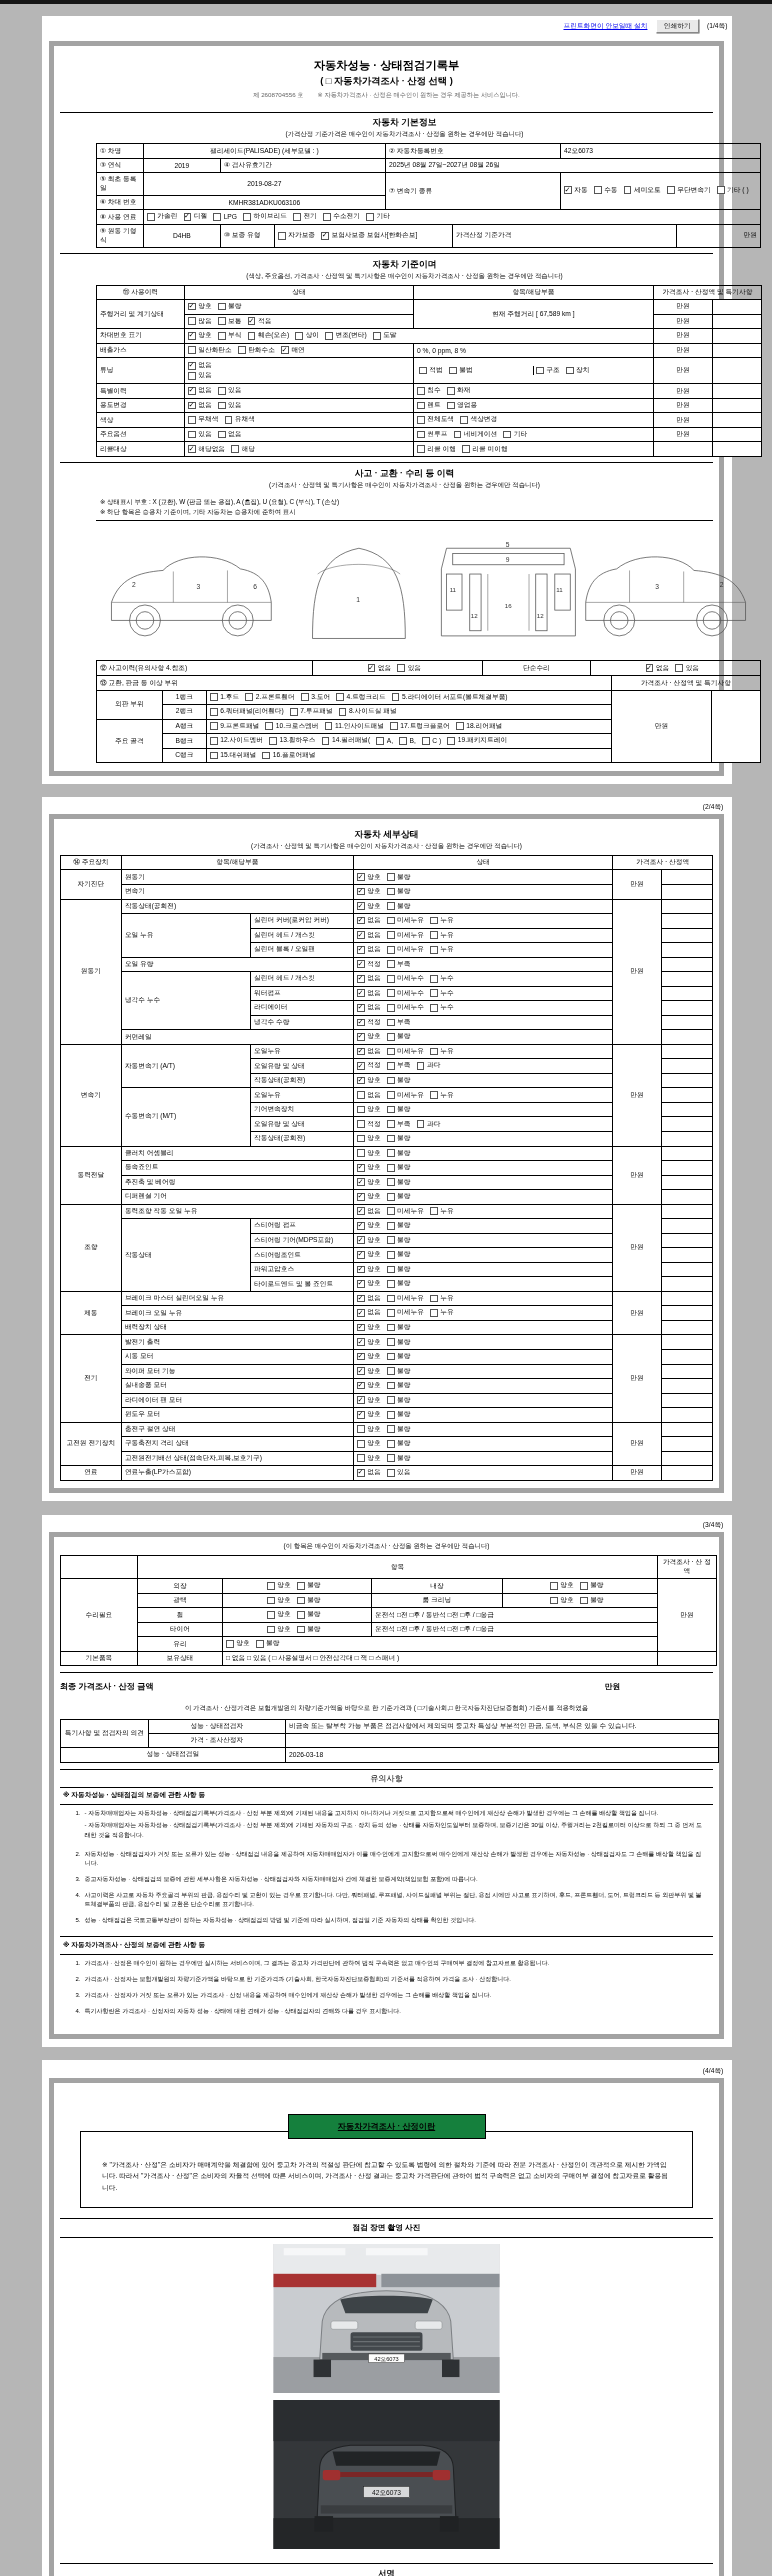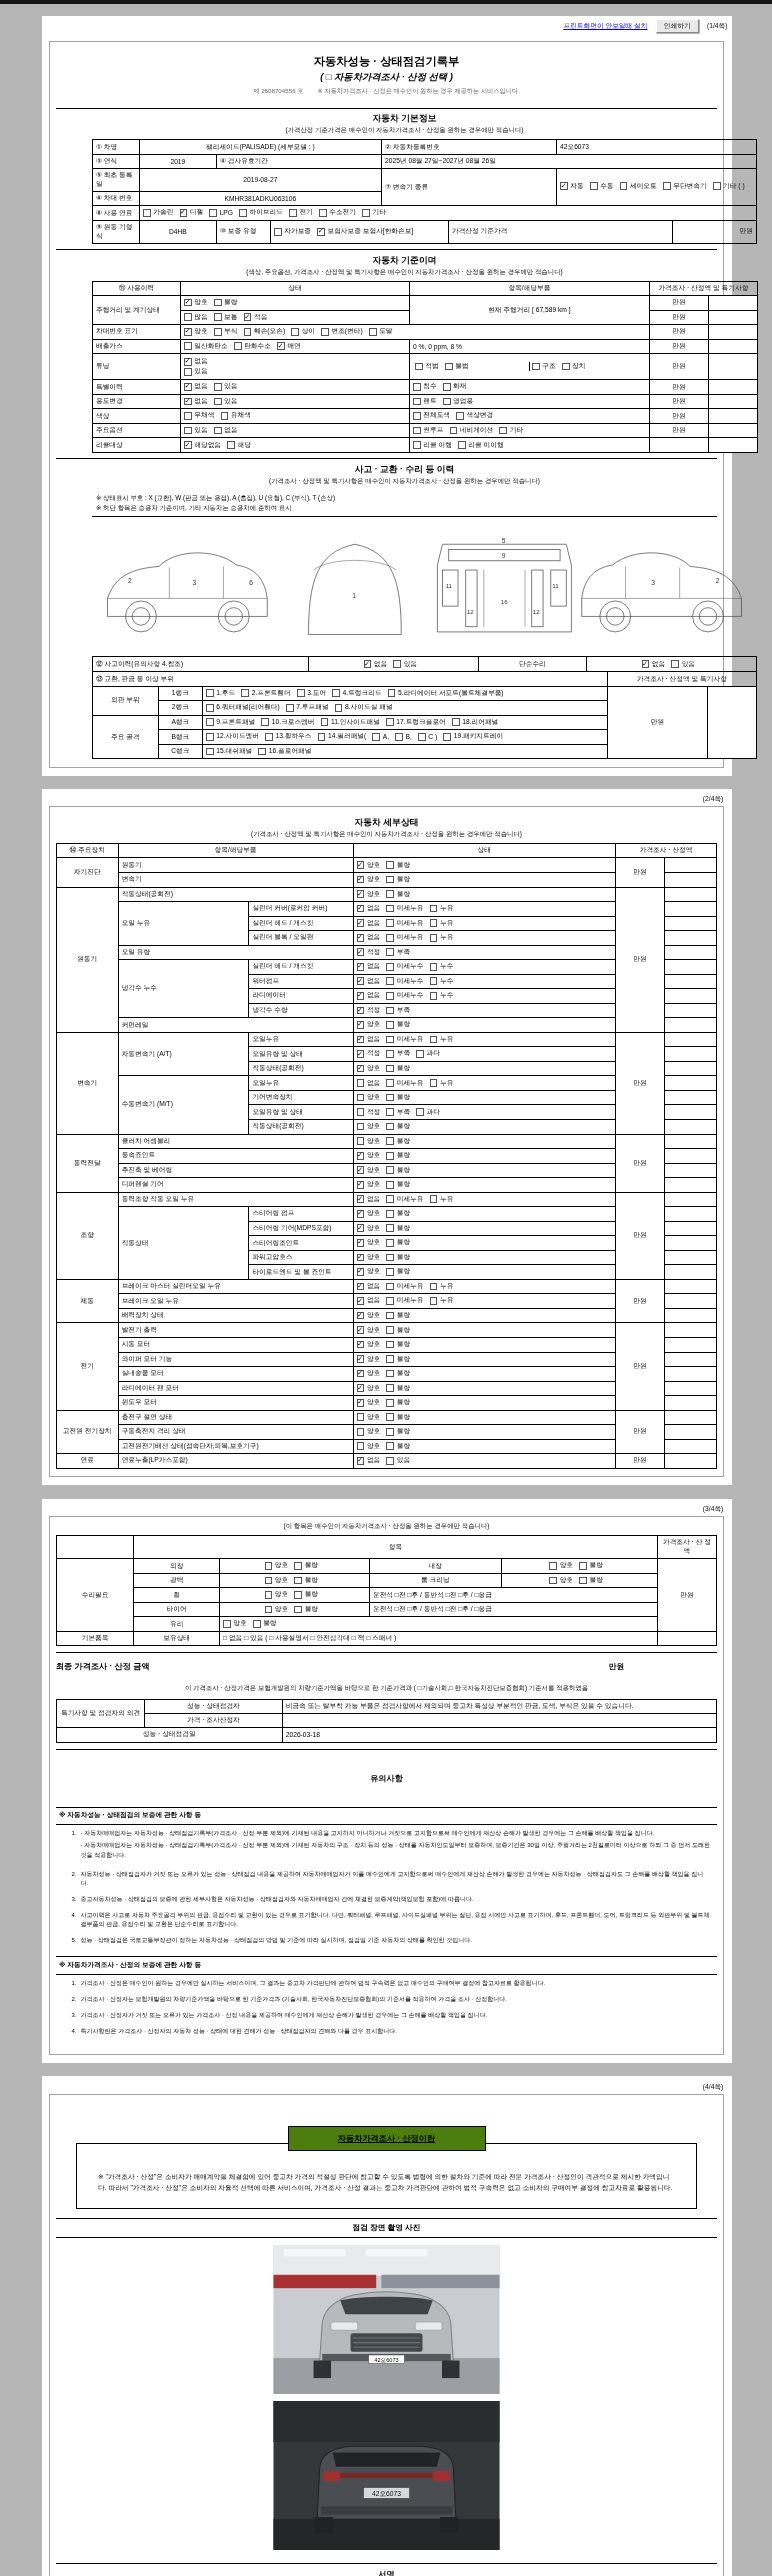--- a/index.html
+++ b/index.html
@@ -5,24 +5,24 @@
   html,body{margin:0;padding:0;background:#b6b6b6;}
   body{width:773px;font-family:"Liberation Sans","DejaVu Sans",sans-serif;color:#000;}
   .topbar{height:4.1px;background:#151515;}
   .stage{width:690px;margin:0 auto;}
   .toolbar{background:#fff;margin-top:12.4px;padding:2.6px 4.1px;display:flex;align-items:center;justify-content:flex-end;gap:8.2px;}
   .install-link{color:#0000ee;text-decoration:underline;font-size:6.7px;cursor:pointer;}
   .print-btn{font-family:inherit;font-size:6.7px;padding:1.5px 7.2px;background:#e9e9e9;border:0.5px solid #888;border-top-color:#fff;border-left-color:#fff;box-shadow:0.5px 0.5px 0 #666;cursor:pointer;}
   .pmark{font-size:6.7px;}
   .page{background:#fff;padding:5.2px 7.2px 8.2px;}
   .marker{text-align:right;font-size:6.7px;padding:1px 1px 2.1px;}
-  .pbox{border:1px solid #a3a3a3;padding:5.2px 6.2px 7.2px;}
+  .pbox{border:5px solid #a3a3a3;padding:5.2px 6.2px 7.2px;}
   .gap{height:13.4px;}
   .doc-title{text-align:center;font-size:11.3px;font-weight:bold;padding-top:7.2px;}
-  .doc-sub{text-align:center;font-size:9.3px;font-weight:bold;padding:2.1px 0 3.1px;font-style:italic;}
+  .doc-sub{text-align:center;font-size:9.3px;font-weight:bold;padding:2.1px 0 3.1px;}
   .doc-no{text-align:center;font-size:6.2px;color:#666;padding-bottom:6.2px;}
   .doc-no span{margin:0 6.2px;}
   .sec{border-top:1.5px solid #000;margin-top:5.2px;padding-left:36px;}
   .sec-title{text-align:center;font-weight:bold;font-size:8.8px;padding:4.6px 0 1px;}
   .sec-sub{text-align:center;font-size:6.4px;padding-bottom:4.1px;}
   table.t{width:100%;border-collapse:collapse;table-layout:fixed;}
   table.t td{border:0.5px solid #000;padding:2.1px 3.1px;font-size:6.7px;vertical-align:middle;word-break:break-all;}
   td.lab{background:#fff;}
   td.ctr{text-align:center;}
   td.r{text-align:right;}
@@ -36,28 +36,28 @@
   .stack .ck{display:flex;margin:1px 0;}
   .split{display:flex;align-items:center;}
   .split .half{flex:1;padding:0 2.1px;}
   .split .hdiv{border-left:0.5px solid #000;}
   .legend{font-size:6.4px;padding:3.1px 4.1px 1px;line-height:1.5;}
   .diagwrap{border-top:1px solid #000;margin-top:3.1px;padding:4.1px 0;text-align:center;}
   .bigprice{display:flex;align-items:center;padding:8.2px 0;border-top:1.5px solid #000;margin-top:6.2px;}
   .bigprice .lbl{font-size:8.2px;font-weight:bold;}
   .bigprice .unit{margin-left:auto;margin-right:93px;font-size:7.7px;font-weight:bold;}
   .basis{text-align:center;font-size:6.4px;padding:3.1px 0 6.2px;}
-  .notes-title{text-align:center;font-weight:bold;font-size:8.2px;border-top:1.5px solid #000;margin-top:6.2px;padding:23px 0;}
+  .notes-title{text-align:center;font-weight:normal;font-size:8.2px;border-top:1.5px solid #000;margin-top:6.2px;padding:3px 0;}
   .nblock-title{font-weight:bold;font-size:6.7px;border-top:1px solid #000;border-bottom:0.5px solid #000;padding:3.6px 3.1px;}
   .nbody{padding:4.1px 7.2px;font-size:6px;line-height:1.55;}
   .note-item{display:flex;margin-bottom:6.7px;}
   .nnum{width:13.4px;flex:none;text-align:right;margin-right:4.1px;}
   .bullet{margin-bottom:3.1px;}
   .explain-outer{margin:17.5px 20.6px 5.2px;position:relative;}
-  .explain-titlebox{width:196px;margin:0 auto;border:1px solid #000;background:#4d7c0f;text-align:center;font-weight:bold;font-size:8.2px;padding:6.2px 0;position:relative;top:8.2px;z-index:2;text-decoration:underline;}
+  .explain-titlebox{width:196px;margin:0 auto;border:1px solid #000;background:#15803d;text-align:center;font-weight:bold;font-size:8.2px;padding:6.2px 0;position:relative;top:8.2px;z-index:2;text-decoration:underline;}
   .explain-box{border:1px solid #000;padding:27px 20.6px 14.4px;font-size:6.7px;line-height:1.7;}
   .photo-hd{text-align:center;font-weight:bold;font-size:7.7px;border-top:1px solid #000;border-bottom:1px solid #000;margin-top:9.3px;padding:4.1px 0;}
   .photos{text-align:center;padding:6.2px 0 2.1px;}
   .photos svg{display:block;margin:0 auto 7.2px;}
   .sign-hd{text-align:center;font-weight:bold;font-size:8.2px;border-top:1.5px solid #000;margin-top:4.1px;padding:4.6px 0;border-bottom:1px solid #000;}
   .sign-body{padding:6.2px 15.5px 3.1px;font-size:7px;}
   .sign-line{text-align:center;line-height:1.8;}
   .sign-date{text-align:center;padding:7.2px 0 2.1px;}
   .smallcell{font-size:6.2px;}
   .wrapck .ck{margin-bottom:1.5px;}

